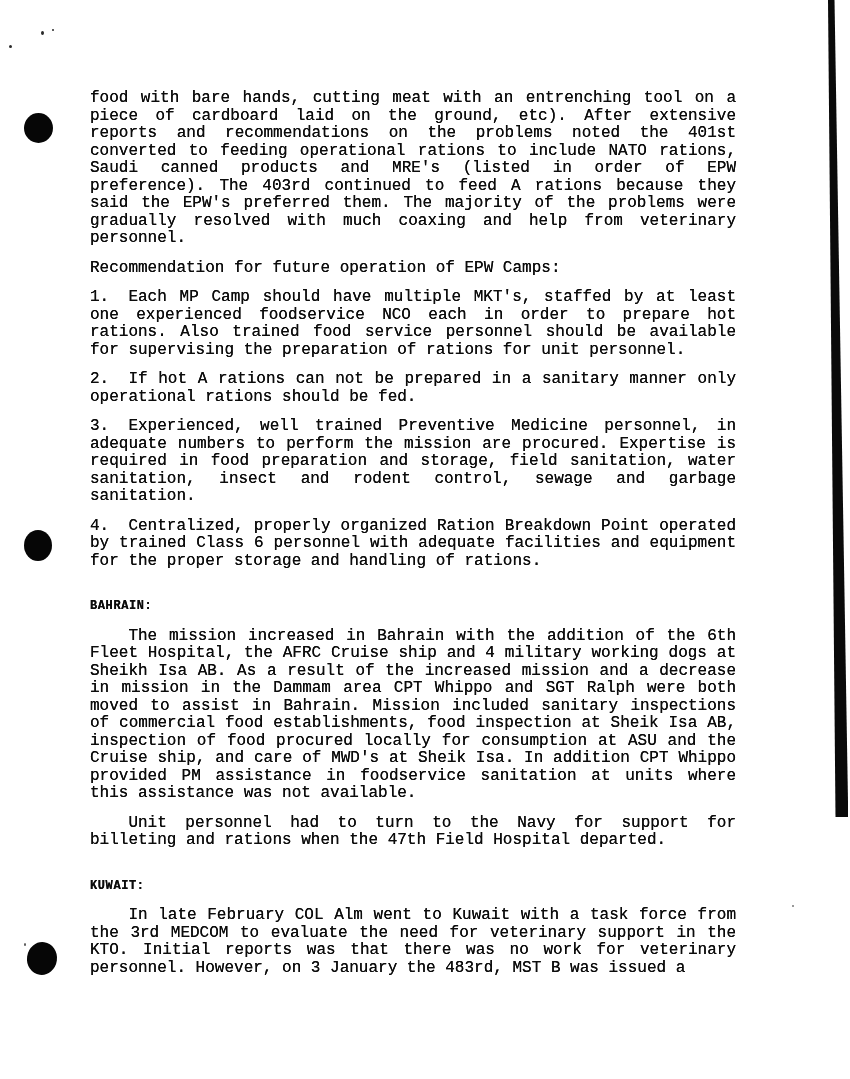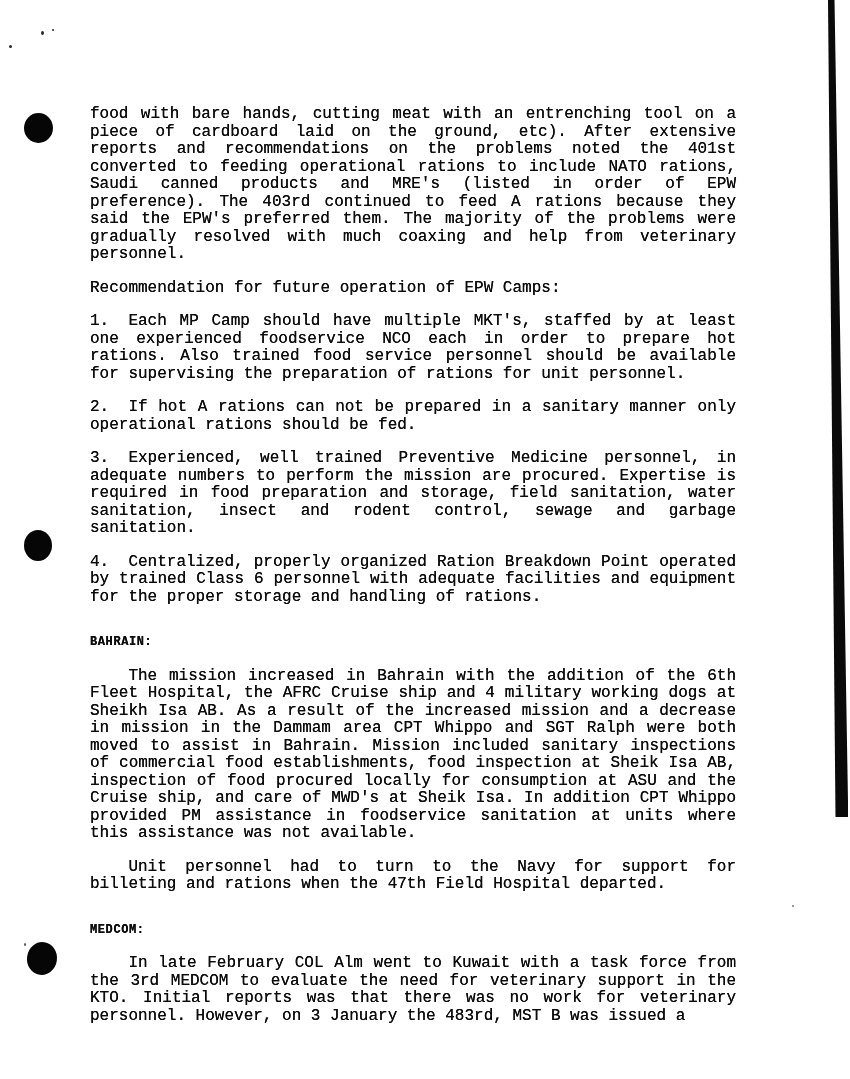--- a/index.html
+++ b/index.html
@@ -21,21 +21,21 @@
     position: absolute;
     left: 90px;
     top: 90px;
     width: 646px;
     font-size: 16px;
     line-height: 17.5px;
     text-shadow: 0 0 0.4px currentColor; 
   }
   .para {
     text-align: justify;
-    margin: 16px 0 12px 0;
+    margin: 0 0 12px 0;
     font-family: Liberation Mono, monospace;
   }
   .para.ind { text-indent: 4ch; }
   .num { margin-right: 2ch; }
   .sechdr {
     font-size: 12px;
     font-weight: bold;
     letter-spacing: 0.6px;
     margin: 28px 0 12px 0;
     line-height: 17.5px;
@@ -82,21 +82,21 @@
     <p class="para"><span class="num">3.</span><span>Experienced, well trained Preventive Medicine personnel, in adequate numbers to perform the mission are procured.  Expertise is required in food preparation and storage, field sanitation, water sanitation, insect and rodent control, sewage and garbage sanitation.</span></p>
 
     <p class="para"><span class="num">4.</span><span>Centralized, properly organized Ration Breakdown Point operated by trained Class 6 personnel with adequate facilities and equipment for the proper storage and handling of rations.</span></p>
 
     <h2 class="sechdr">BAHRAIN:</h2>
 
     <p class="para ind">The mission increased in Bahrain with the addition of the 6th Fleet Hospital, the AFRC Cruise ship and 4 military working dogs at Sheikh Isa AB.  As a result of the increased mission and a decrease in mission in the Dammam area CPT Whippo and SGT Ralph were both moved to assist in Bahrain.  Mission included sanitary inspections of commercial food establishments, food inspection at Sheik Isa AB, inspection of food procured locally for consumption at ASU and the Cruise ship, and care of MWD's at Sheik Isa.  In addition CPT Whippo provided PM assistance in foodservice sanitation at units where this assistance was not available.</p>
 
     <p class="para ind">Unit personnel had to turn to the Navy for support for billeting and rations when the 47th Field Hospital departed.</p>
 
-    <h2 class="sechdr">MEDCOM:</h2>
+    <h2 class="sechdr">KUWAIT:</h2>
 
     <p class="para ind">In late February COL Alm went to Kuwait with a task force from the 3rd MEDCOM to evaluate the need for veterinary support in the KTO.  Initial reports was that there was no work for veterinary personnel.  However, on 3 January the 483rd, MST B was issued a</p>
 
   </div>
 
   <div class="hole h1"></div>
   <div class="hole h2"></div>
   <div class="hole h3"></div>
 
   <div class="speck s1"></div>

